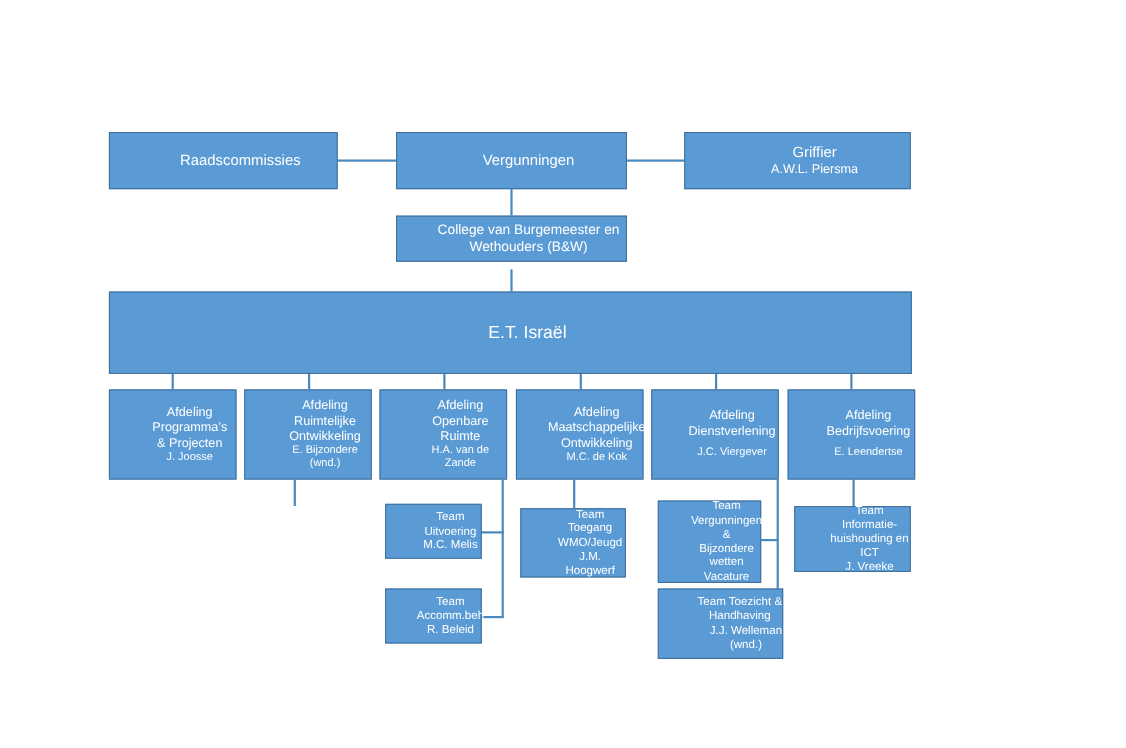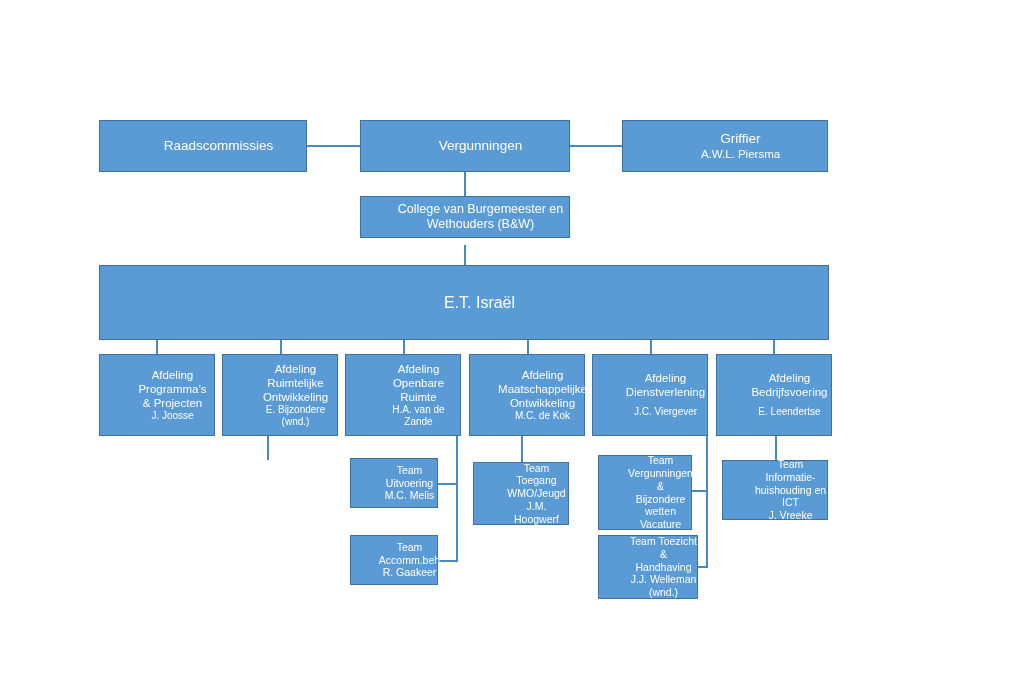--- a/index.html
+++ b/index.html
@@ -157,38 +157,38 @@
 
   <div class="node lvl-team" style="left:350px; top:458px; width:88px; height:50px;">
     <span class="title">Team
 Uitvoering</span>
     <span class="person">M.C. Melis</span>
   </div>
 
   <div class="node lvl-team" style="left:350px; top:535px; width:88px; height:50px;">
     <span class="title">Team
 Accomm.beh</span>
-    <span class="person">R. Gaakeer</span>
+    <span class="person">R. Beleid</span>
   </div>
 
   <div class="node lvl-team" style="left:473px; top:462px; width:96px; height:63px;">
     <span class="title">Team Toegang
 WMO/Jeugd</span>
     <span class="person">J.M. Hoogwerf</span>
   </div>
 
   <div class="node lvl-team" style="left:598px; top:455px; width:94px; height:75px;">
     <span class="title">Team
 Vergunningen &amp;
 Bijzondere
 wetten</span>
     <span class="person">Vacature</span>
   </div>
 
-  <div class="node lvl-team" style="left:598px; top:535px; width:100px; height:64px;">
+  <div class="node lvl-team" style="left:598px; top:535px; width:114px; height:64px;align-items:flex-end;">
     <span class="title">Team Toezicht &amp;
 Handhaving</span>
     <span class="person">J.J. Welleman
 (wnd.)</span>
   </div>
 
   <div class="node lvl-team" style="left:722px; top:460px; width:106px; height:60px;">
     <span class="title">Team Informatie-
 huishouding en
 ICT</span>

